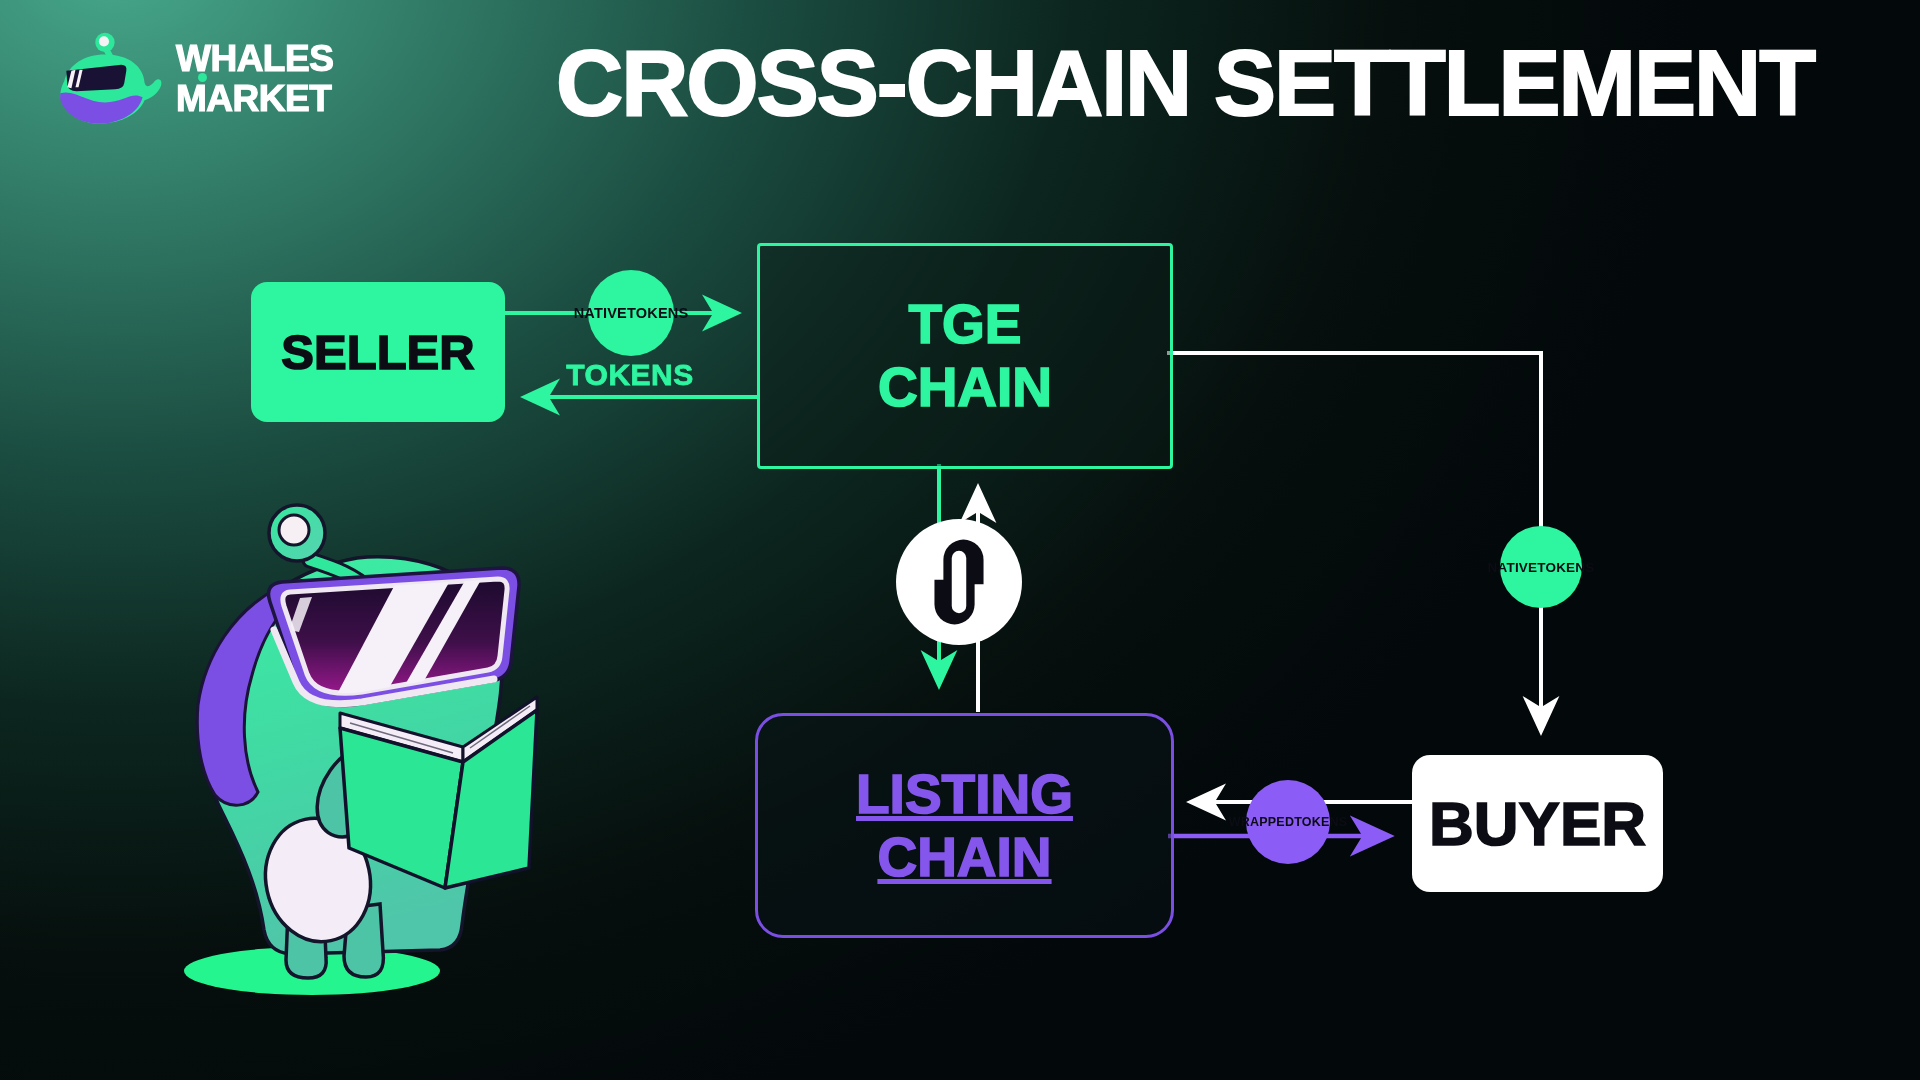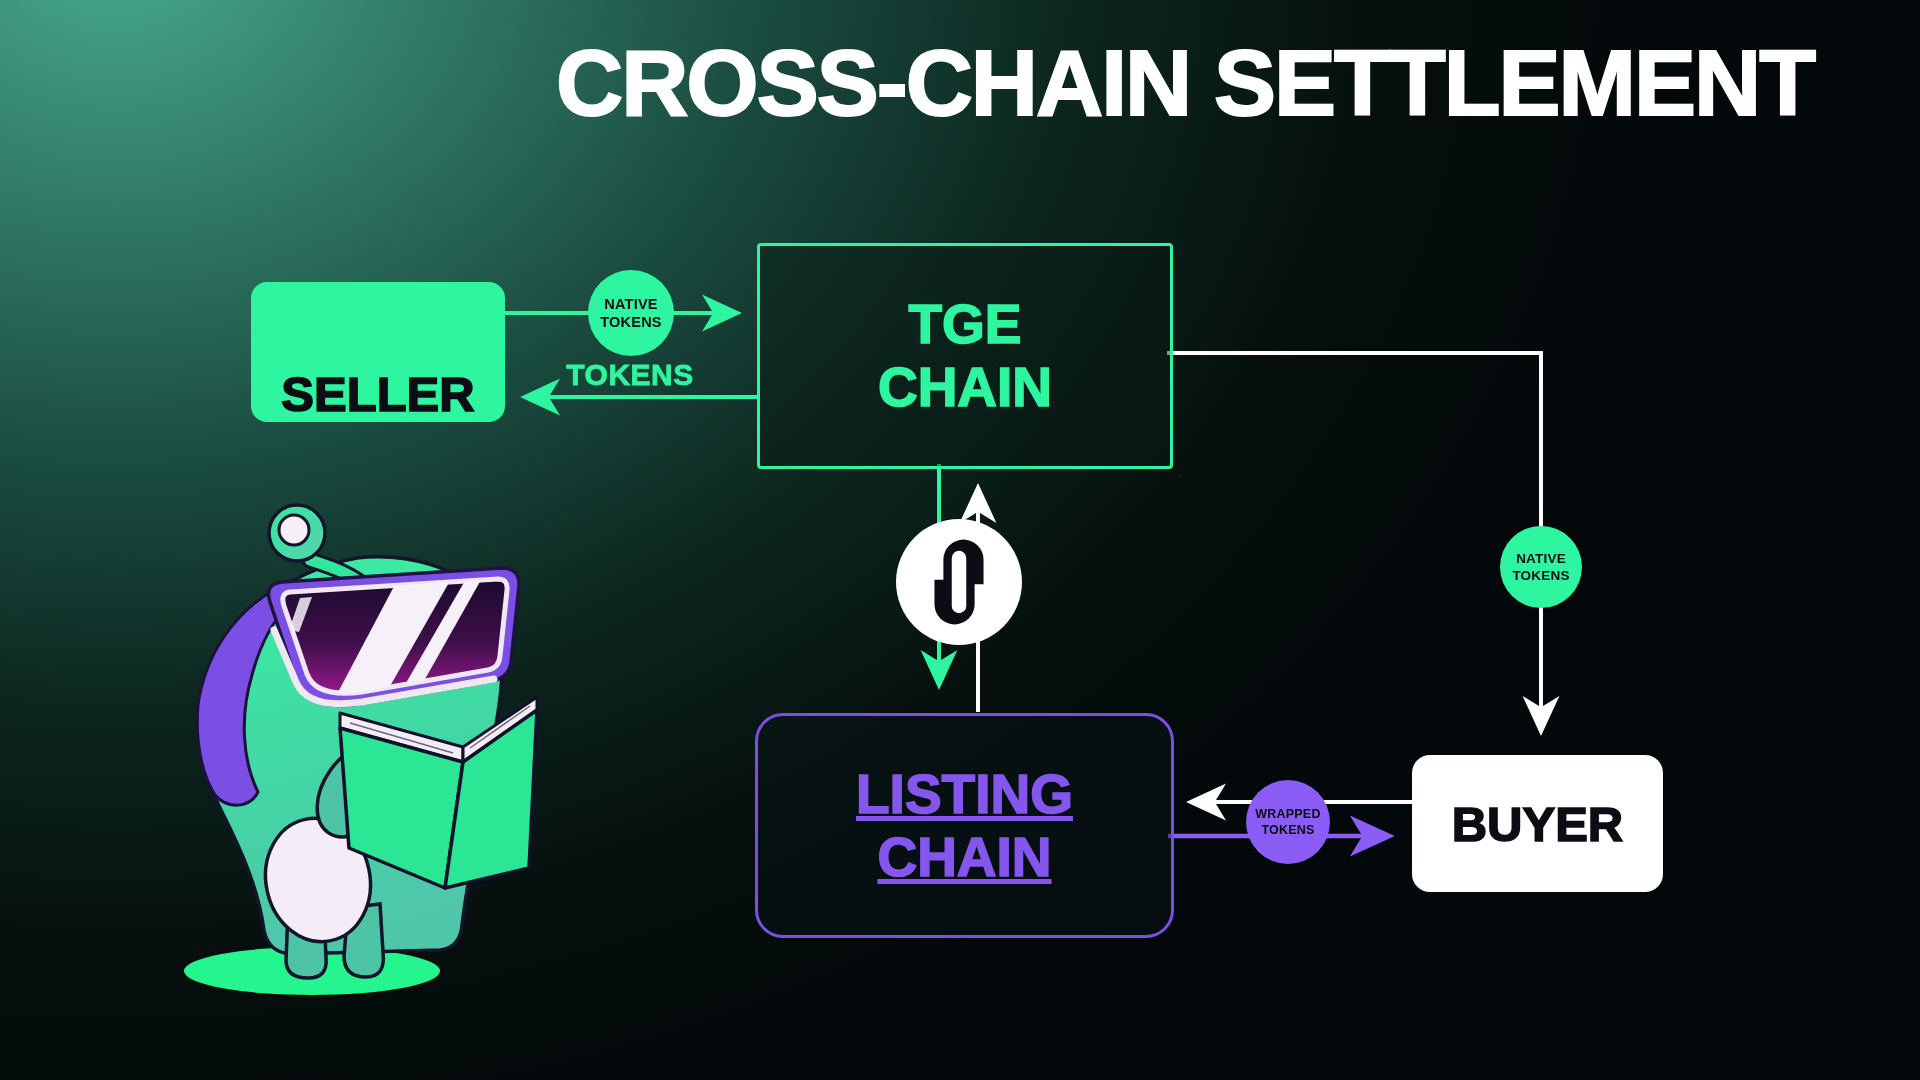--- a/index.html
+++ b/index.html
@@ -20,31 +20,31 @@
     position:absolute;left:450px;top:30px;width:1470px;text-align:center;
     color:#FFFFFF;font-size:93px;font-weight:bold;letter-spacing:-2px;
     -webkit-text-stroke:2px #fff;white-space:nowrap;
   }
   
   .connectors{position:absolute;left:0;top:0;width:1920px;height:1080px;}
   
   .node{position:absolute;display:flex;flex-direction:column;align-items:center;justify-content:center;
         text-align:center;font-weight:bold;}
   .node-seller{left:251px;top:282px;width:254px;height:140px;border-radius:16px;
-        background:#2DF5A0;color:#0C0C14;font-size:49px;justify-content:flex-end;-webkit-text-stroke:1.6px #0C0C14;}
+        background:#2DF5A0;color:#0C0C14;font-size:49px;-webkit-text-stroke:1.6px #0C0C14;}
   .node-tge{left:757px;top:243px;width:410px;height:220px;border-radius:4px;
         border:3.5px solid #2DF5A0;background:rgba(10,26,23,0.45);
         color:#2DF5A0;font-size:55px;line-height:63px;-webkit-text-stroke:1.6px #2DF5A0;}
   .node-listing{left:755px;top:713px;width:413px;height:219px;border-radius:28px;
         border:3.5px solid #7C4FE4;background:rgba(10,22,26,0.42);
         color:#8556EC;font-size:55px;line-height:63px;text-decoration:underline;-webkit-text-stroke:1.6px #8556EC;}
   .node-buyer{left:1412px;top:755px;width:251px;height:137px;border-radius:18px;
-        background:#FFFFFF;color:#0C0C14;font-size:49px;-webkit-text-stroke:1.6px #0C0C14;}
-  
-  .badge{position:absolute;border-radius:50%;display:flex;flex-direction:column;
+        background:#FFFFFF;color:#0C0C14;font-size:62px;-webkit-text-stroke:1.6px #0C0C14;}
+  
+  .badge{position:absolute;border-radius:50%;display:flex;flex-direction:row;
         align-items:center;justify-content:center;text-align:center;
         font-weight:bold;color:#0C0C14;letter-spacing:0.2px;}
   .badge-native-left{left:588px;top:270px;width:86px;height:86px;background:#2DF5A0;
         font-size:14.5px;line-height:18px;}
   .badge-native-right{left:1500px;top:526px;width:82px;height:82px;background:#2DF5A0;
         font-size:13.5px;line-height:17px;}
   .badge-wrapped{left:1246px;top:780px;width:84px;height:84px;background:#8B5CF6;
         font-size:12.5px;line-height:16px;}
   .payment-label{position:absolute;left:530px;top:358px;width:200px;text-align:center;
         color:#2DF5A0;font-size:30px;font-weight:bold;letter-spacing:0.5px;
@@ -52,20 +52,41 @@
   .bridge{position:absolute;left:896px;top:519px;width:126px;height:126px;border-radius:50%;
         background:#FFFFFF;display:flex;align-items:center;justify-content:center;}
   
   .mascot{position:absolute;left:150px;top:480px;width:480px;height:560px;}
 </style>
 </head>
 <body>
 
 <div class="stage">
 
+  <div class="brand">
+    <svg class="brand-logo" viewBox="0 0 120 100">
+      <path d="M60,22 C 64,30 66,32 70,38" stroke="#2DE89B" stroke-width="6" fill="none" stroke-linecap="round"></path>
+      <circle cx="58" cy="14" r="9.5" fill="#2DE89B"></circle>
+      <circle cx="57" cy="13" r="5" fill="#F6F1F4"></circle>
+      <path d="M18,52 C 22,36 38,26 58,26 C 82,26 96,38 97,54
+               C 99,60 104,56 107,52 C 111,48 115,51 113,57
+               C 111,63 104,69 97,71 C 90,87 70,94 52,94
+               C 34,94 20,84 15,70 C 13,64 15,58 18,52 Z" fill="#2DE89B"></path>
+      <path d="M14,64 C 28,60 40,73 58,73 C 76,73 84,62 95,68
+               C 91,84 72,94 52,94 C 33,94 18,84 14,70 Z" fill="#7C4FE4"></path>
+      <path d="M20,42 L74,36 Q80,36 79,42 L77,54 Q76,60 68,60 L30,62 Q22,62 21,56 Z" fill="#191234"></path>
+      <path d="M25,42 L29,41 L25,59 L21,58 Z" fill="#F6F1F4"></path>
+      <path d="M33,41 L36,41 L32,58 L29,58 Z" fill="#F6F1F4"></path>
+    </svg>
+    <div class="wordmark">
+      <div>WHALES</div>
+      <div>MARKET</div>
+      <span class="dot"></span>
+    </div>
+  </div>
 
   <div class="title">CROSS-CHAIN SETTLEMENT</div>
 
   <svg class="connectors" viewBox="0 0 1920 1080">
     <defs>
       <marker id="mGreen" markerWidth="11" markerHeight="10" refX="8.5" refY="5" orient="auto" markerUnits="strokeWidth">
         <path d="M0,0.4 L10,5 L0,9.6 L2.8,5 Z" fill="#2DF5A0"></path>
       </marker>
       <marker id="mWhite" markerWidth="11" markerHeight="10" refX="8.5" refY="5" orient="auto" markerUnits="strokeWidth">
         <path d="M0,0.4 L10,5 L0,9.6 L2.8,5 Z" fill="#FFFFFF"></path>

